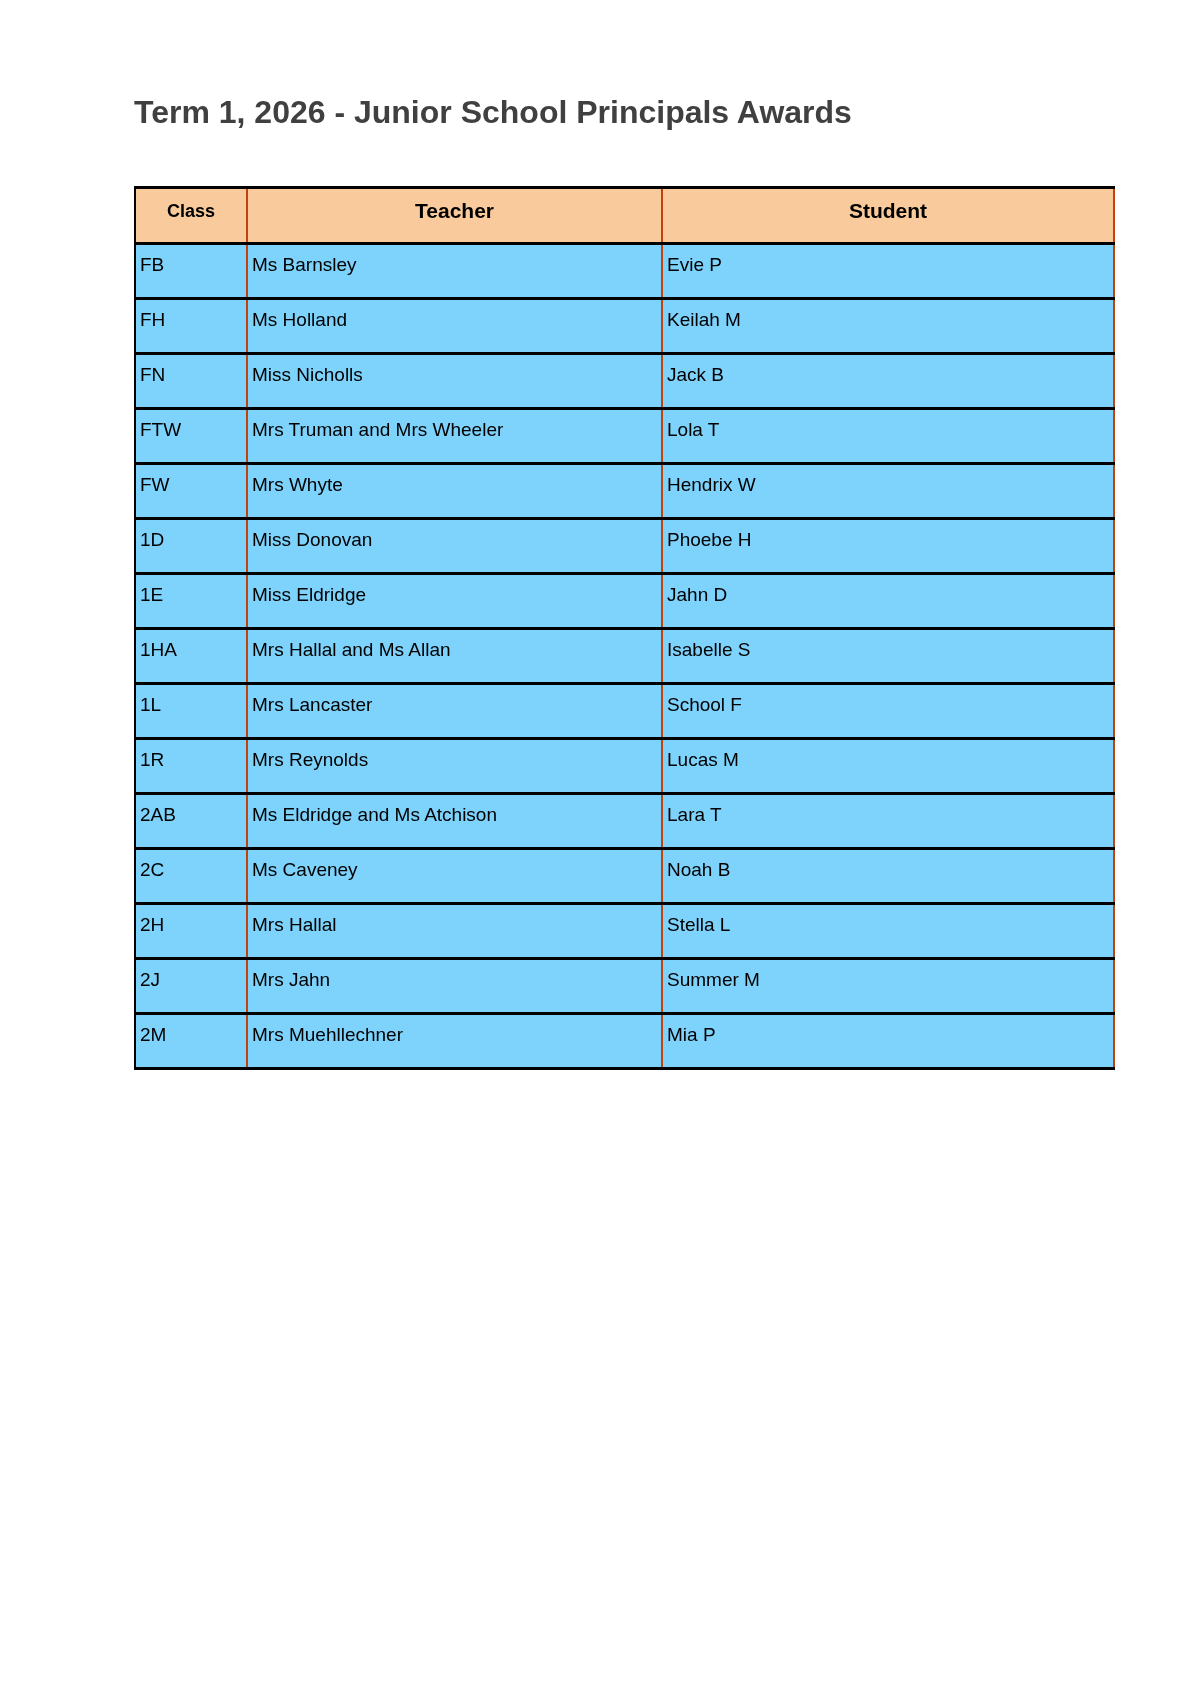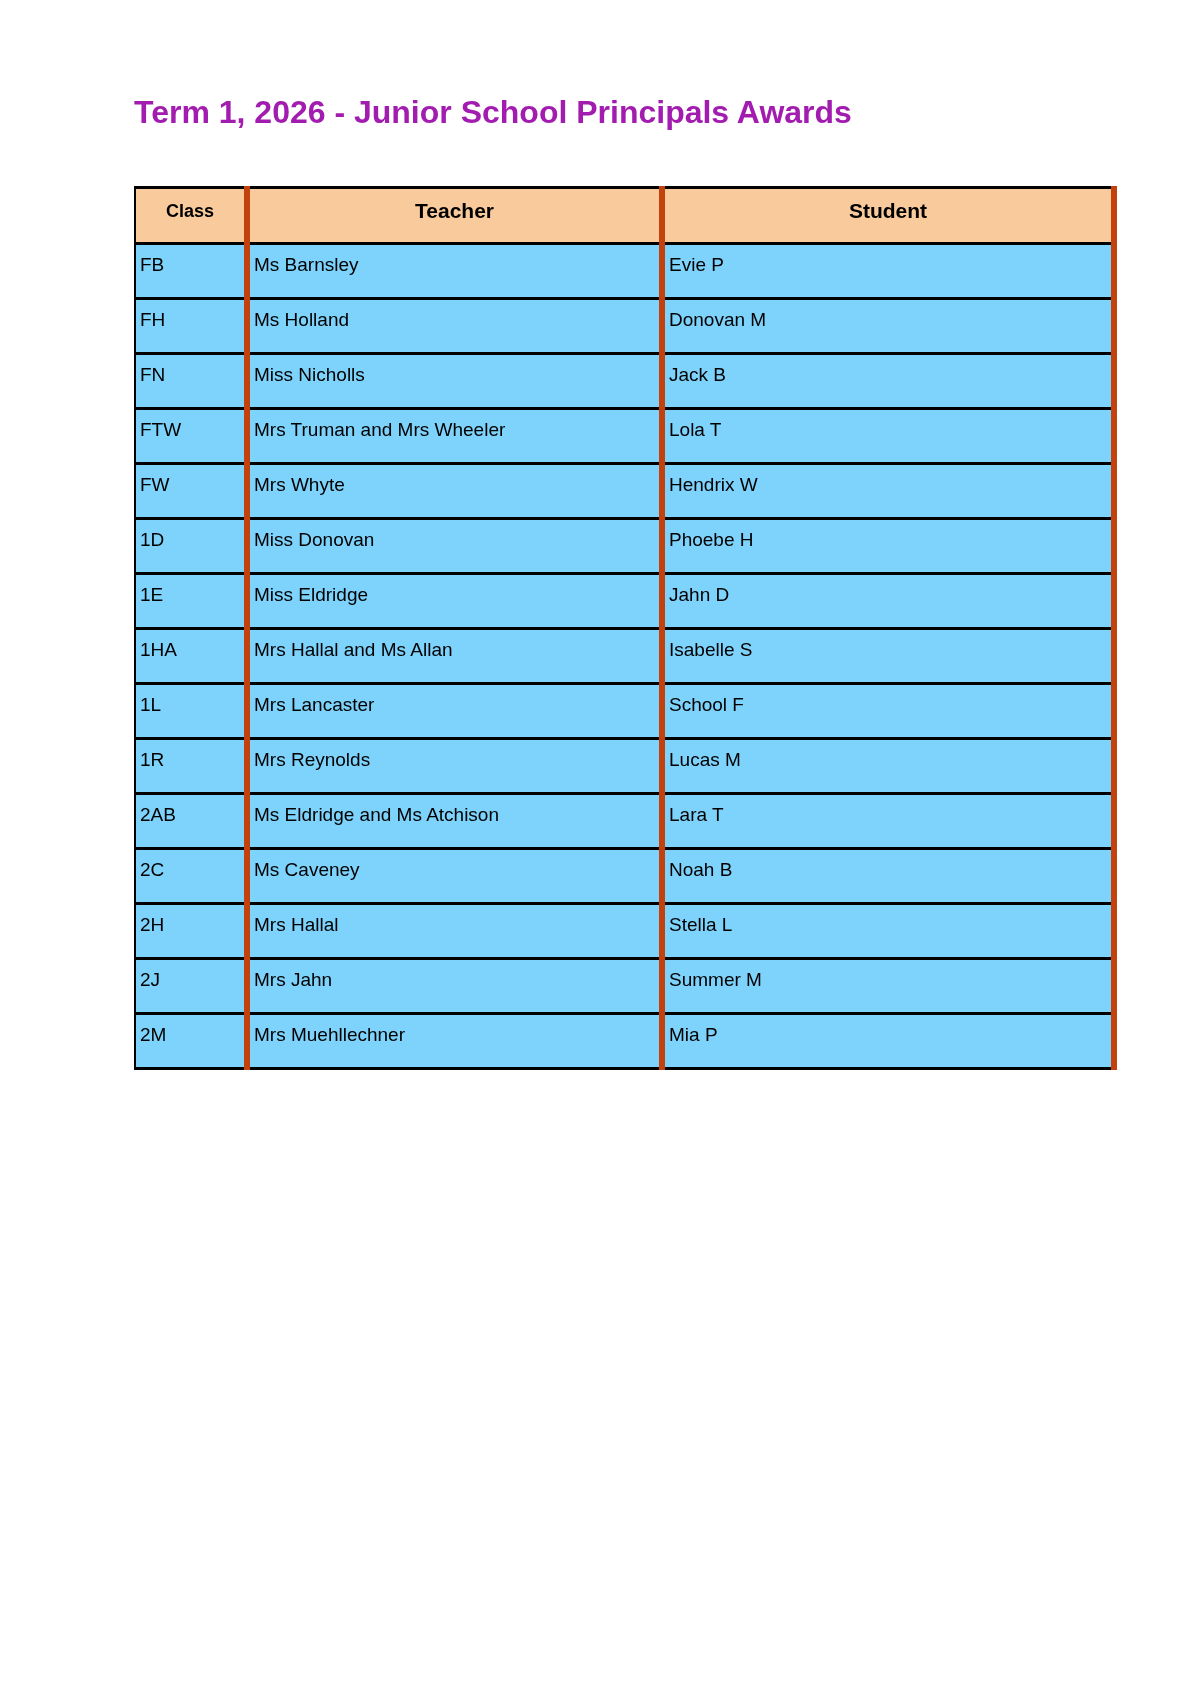--- a/index.html
+++ b/index.html
@@ -26,21 +26,21 @@
     margin: 55px 0 0 134px;
     width: 979px;
     border-collapse: collapse;
     table-layout: fixed;
   }
   .awards-table col.col-class   { width: 112px; }
   .awards-table col.col-teacher { width: 415px; }
   .awards-table col.col-student { width: 452px; }
   .awards-table th, .awards-table td {
     border-left: 2px solid #000;
-    border-right: 6px solid #c2410c;
+    border-right: 2px solid #c2410c;
     vertical-align: top;
     padding: 9px 4px 0 4px;
     overflow: hidden;
   }
   .awards-table tr {
     border-top: 3px solid #000;
     border-bottom: 3px solid #000;
   }
   .awards-table thead tr {
     background: #F9CB9C;
@@ -60,21 +60,21 @@
     padding-top: 12px;
   }
   .awards-table td {
     font-size: 19px;
     font-weight: normal;
   }
 </style>
 </head>
 <body>
 
-<h1 class="doc-title" style="color: #a21caf;">Term 1, 2026 - Junior School Principals Awards</h1>
+<h1 class="doc-title" style="color: #404040;">Term 1, 2026 - Junior School Principals Awards</h1>
 
 <table class="awards-table">
   <colgroup>
     <col class="col-class">
     <col class="col-teacher">
     <col class="col-student">
   </colgroup>
   <thead>
     <tr style="background: rgb(249, 203, 156);">
       <th class="class-header">Class</th>
@@ -85,21 +85,21 @@
   <tbody>
   <tr>
     <td>FB</td>
     <td>Ms Barnsley</td>
     <td>Evie P</td>
   </tr>
 
   <tr>
     <td>FH</td>
     <td>Ms Holland</td>
-    <td>Donovan M</td>
+    <td>Keilah M</td>
   </tr>
 
   <tr>
     <td>FN</td>
     <td>Miss Nicholls</td>
     <td>Jack B</td>
   </tr>
 
   <tr>
     <td>FTW</td>

